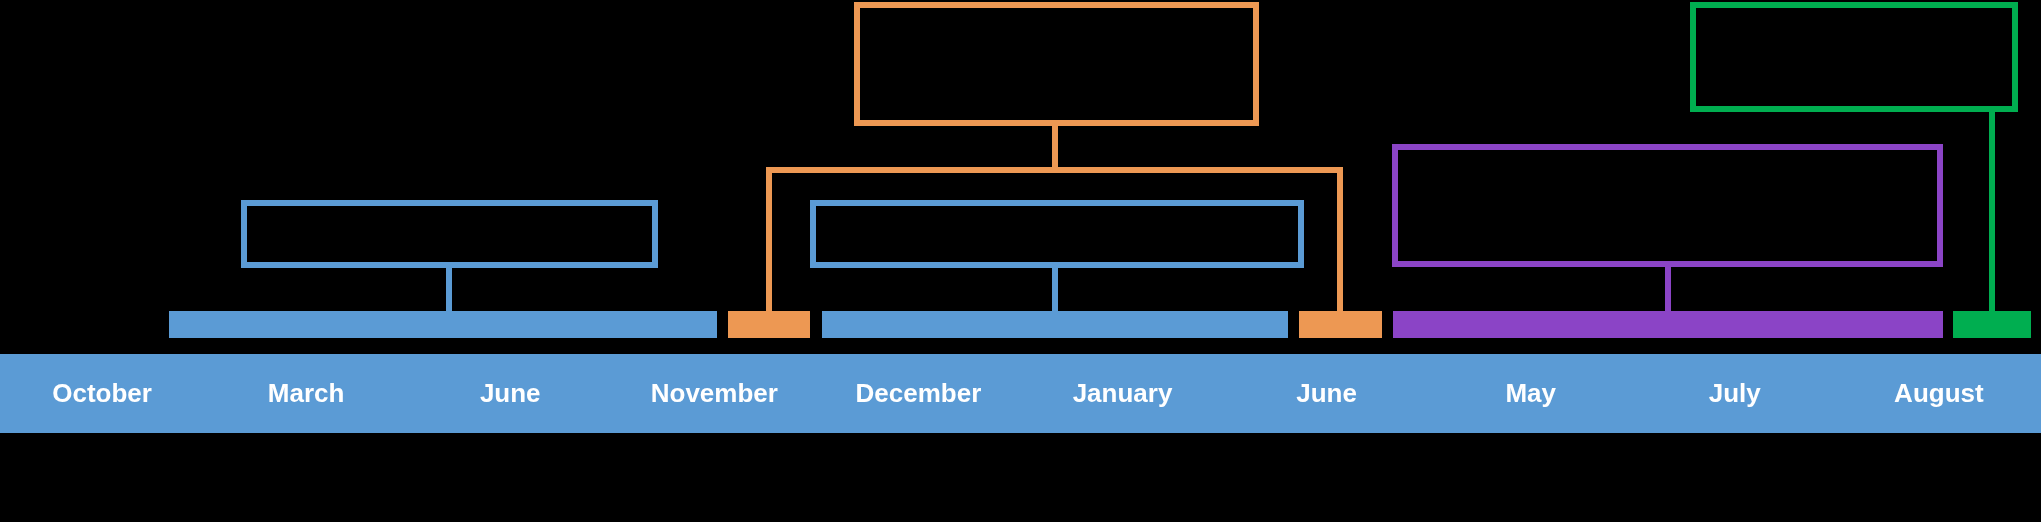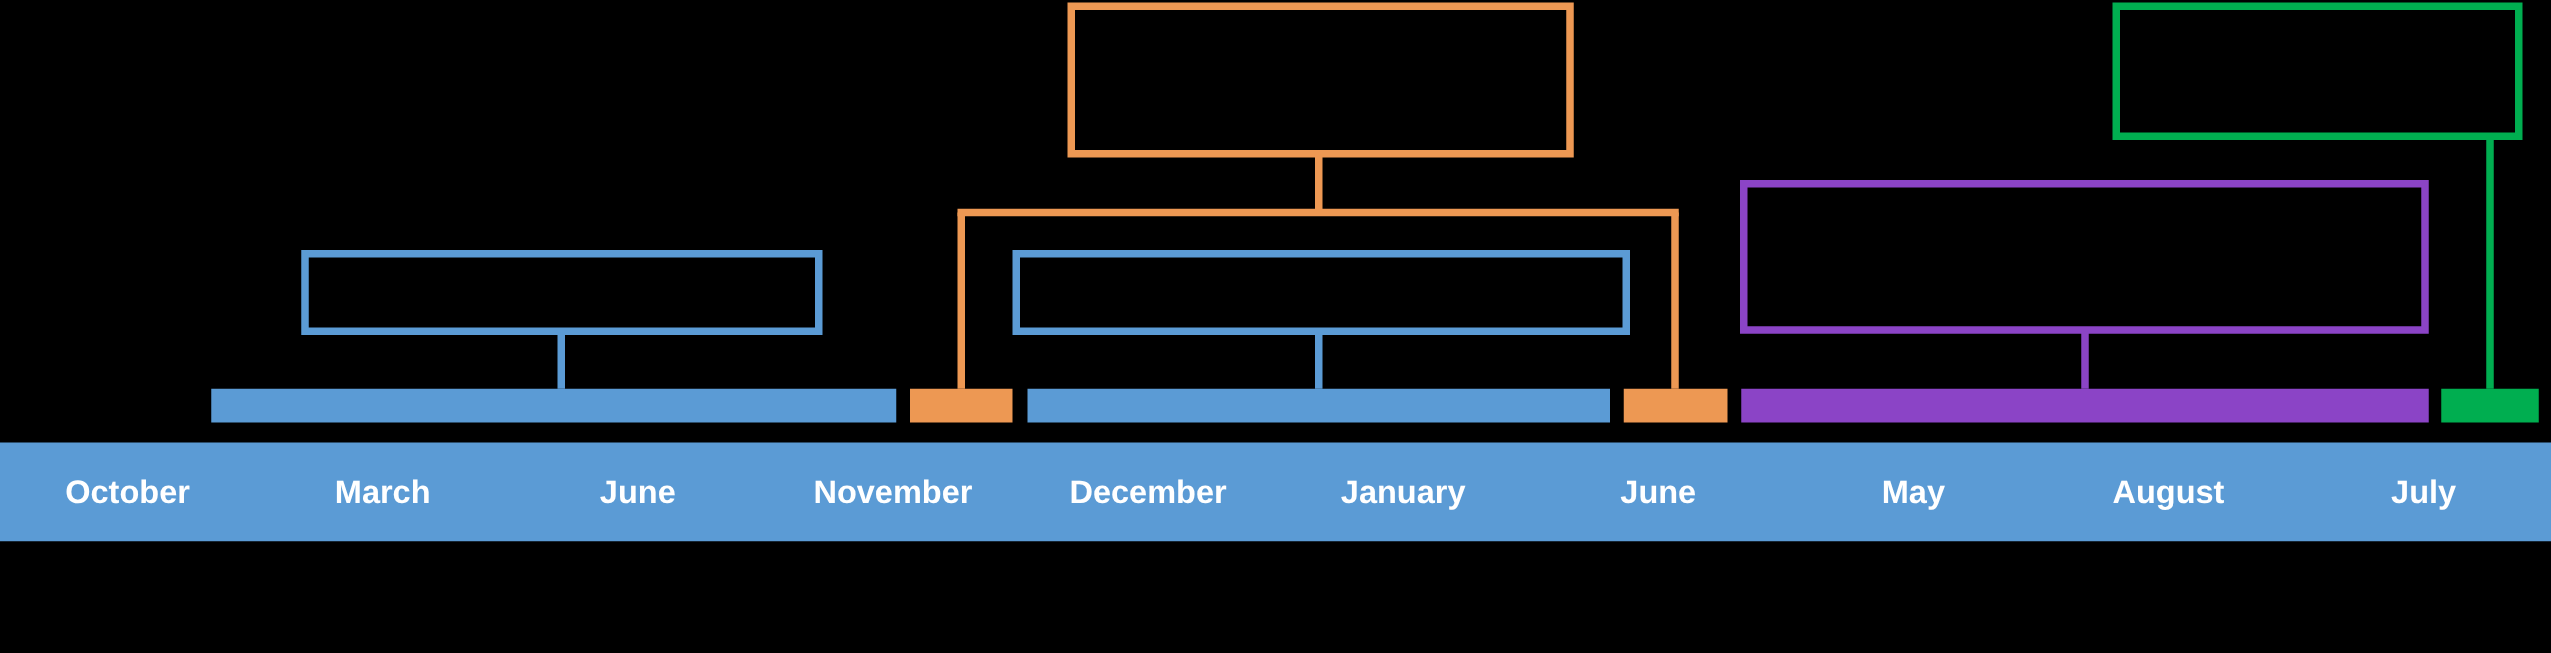--- a/index.html
+++ b/index.html
@@ -97,17 +97,17 @@
 
   <div class="month-band">
     <div class="month-cell">October</div>
     <div class="month-cell">March</div>
     <div class="month-cell">June</div>
     <div class="month-cell">November</div>
     <div class="month-cell">December</div>
     <div class="month-cell">January</div>
     <div class="month-cell">June</div>
     <div class="month-cell">May</div>
+    <div class="month-cell">July</div>
     <div class="month-cell">August</div>
-    <div class="month-cell">July</div>
   </div>
 
 </div>
 
 </body></html>

